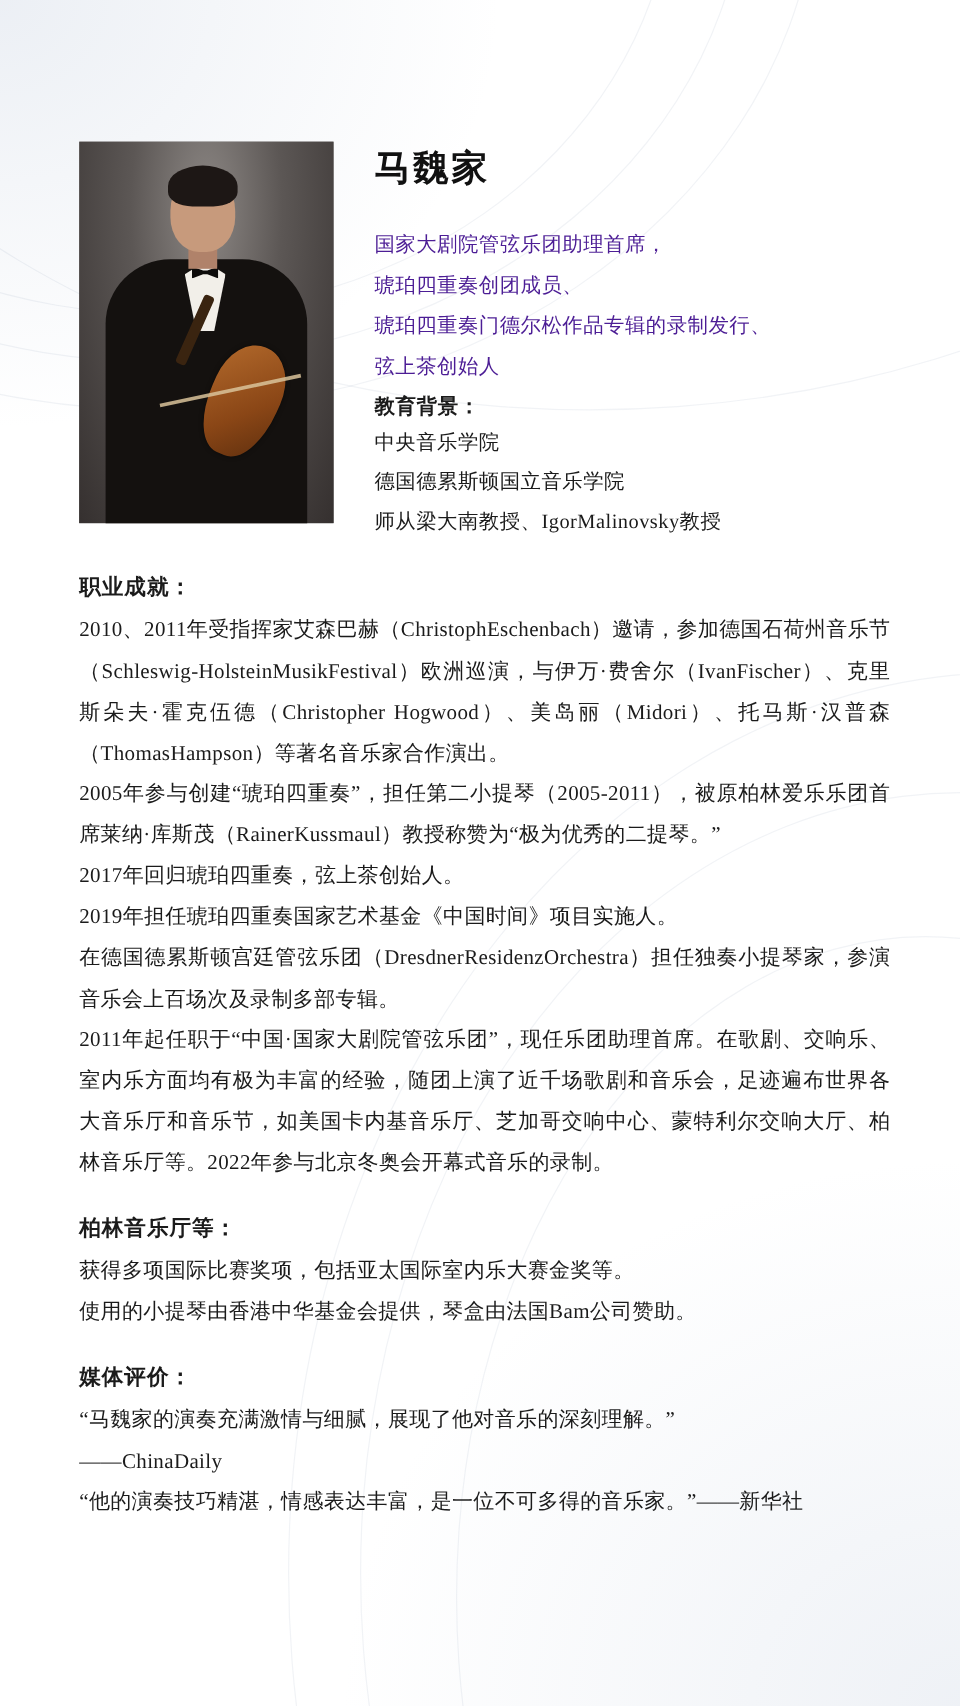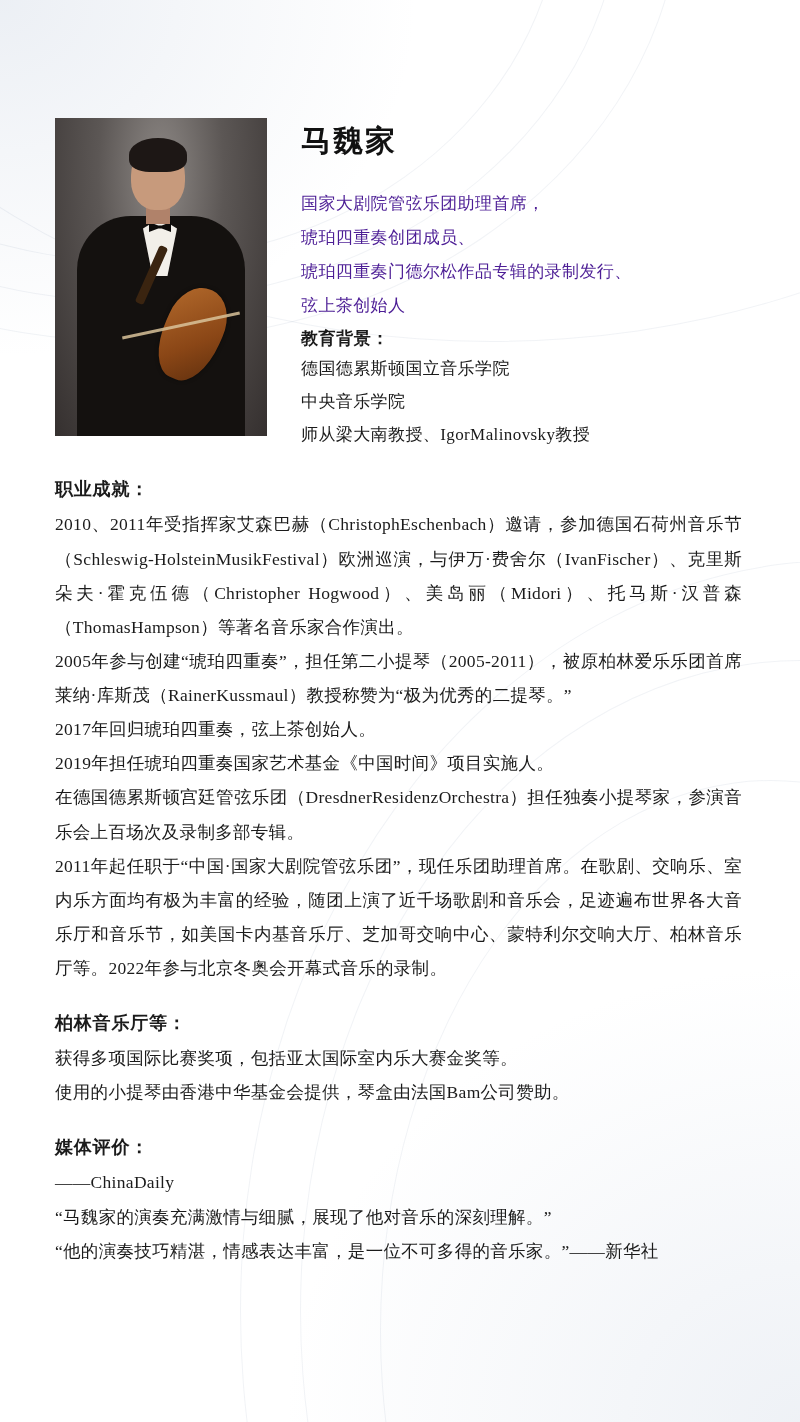--- a/index.html
+++ b/index.html
@@ -47,20 +47,21 @@
     width: 520px; height: 460px;
     background: radial-gradient(ellipse at 100% 100%, rgba(200,210,225,0.30) 0%, rgba(255,255,255,0) 70%);
   }
 
   .page {
     position: relative;
     z-index: 1;
     width: 800px;
     height: 1422px;
     box-sizing: border-box;
+    padding-left: 11px;
   }
 
   
   .header {
     display: flex;
     padding: 118px 0 0 55px;
     align-items: flex-start;
   }
   .portrait {
     width: 212px;
@@ -248,22 +249,22 @@
     <div class="head-text">
       <h1 class="name">马魏家</h1>
       <div class="roles">
         <div>国家大剧院管弦乐团助理首席，</div>
         <div>琥珀四重奏创团成员、</div>
         <div>琥珀四重奏门德尔松作品专辑的录制发行、</div>
         <div>弦上茶创始人</div>
       </div>
       <div class="sub-title">教育背景：</div>
       <div class="edu-lines">
+        <div>中央音乐学院</div>
         <div>德国德累斯顿国立音乐学院</div>
-        <div>中央音乐学院</div>
         <div>师从梁大南教授、IgorMalinovsky教授</div>
       </div>
     </div>
   </div>
 
   <div class="section" id="achievements-block">
     <div class="section-title">职业成就：</div>
     <p class="para">2010、2011年受指挥家艾森巴赫（ChristophEschenbach）邀请，参加德国石荷州音乐节（Schleswig-HolsteinMusikFestival）欧洲巡演，与伊万·费舍尔（IvanFischer）、克里斯朵夫·霍克伍德（Christopher Hogwood）、美岛丽（Midori）、托马斯·汉普森（ThomasHampson）等著名音乐家合作演出。</p>
     <p class="para">2005年参与创建“琥珀四重奏”，担任第二小提琴（2005-2011），被原柏林爱乐乐团首席莱纳·库斯茂（RainerKussmaul）教授称赞为“极为优秀的二提琴。”</p>
     <p class="para">2017年回归琥珀四重奏，弦上茶创始人。</p>
@@ -273,18 +274,18 @@
   </div>
 
   <div class="section" id="awards-block">
     <div class="section-title">柏林音乐厅等：</div>
     <p class="para">获得多项国际比赛奖项，包括亚太国际室内乐大赛金奖等。</p>
     <p class="para">使用的小提琴由香港中华基金会提供，琴盒由法国Bam公司赞助。</p>
   </div>
 
   <div class="section" id="media-block">
     <div class="section-title">媒体评价：</div>
+    <p class="quote-line">“马魏家的演奏充满激情与细腻，展现了他对音乐的深刻理解。”</p>
     <p class="quote-line">——ChinaDaily</p>
-    <p class="quote-line">“马魏家的演奏充满激情与细腻，展现了他对音乐的深刻理解。”</p>
     <p class="quote-line">“他的演奏技巧精湛，情感表达丰富，是一位不可多得的音乐家。”——新华社</p>
   </div>
 
 </div>
 
 </body></html>

